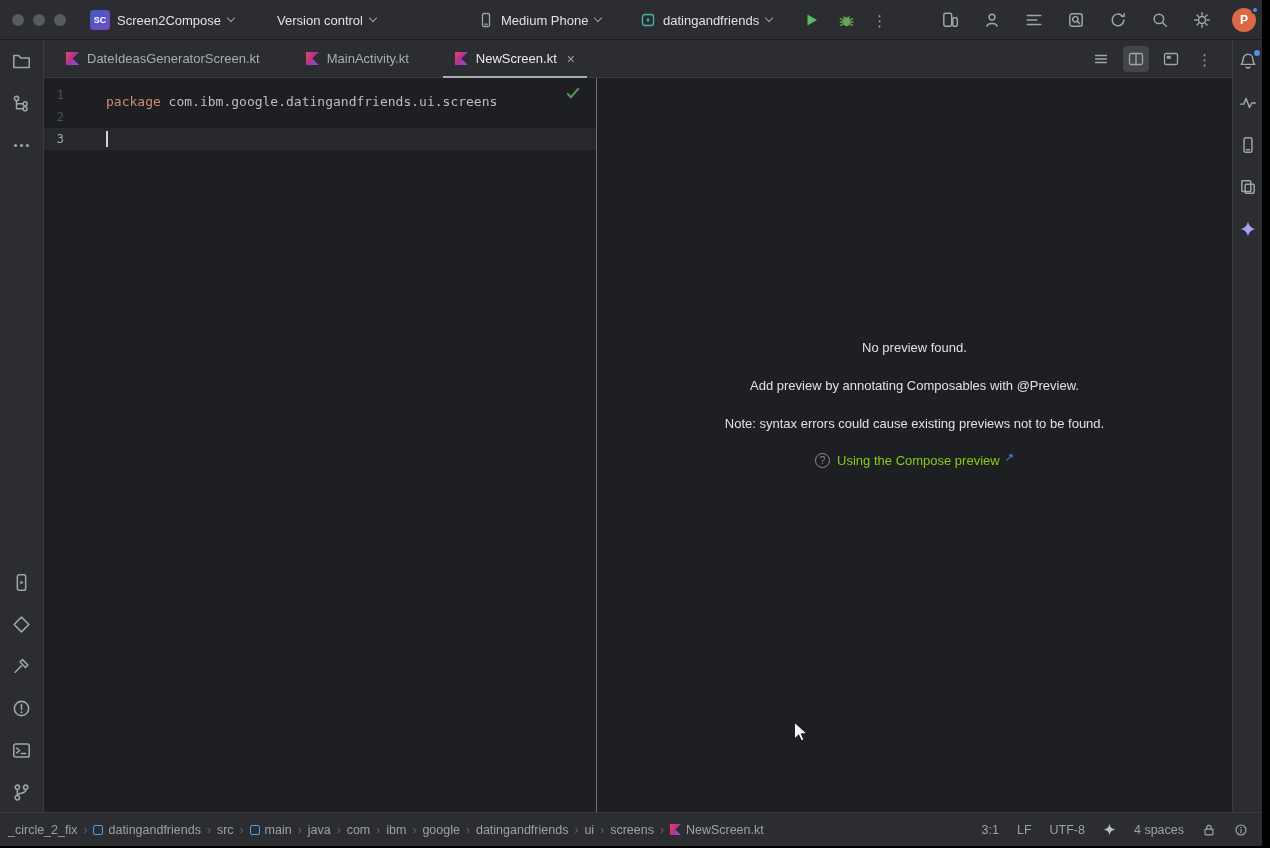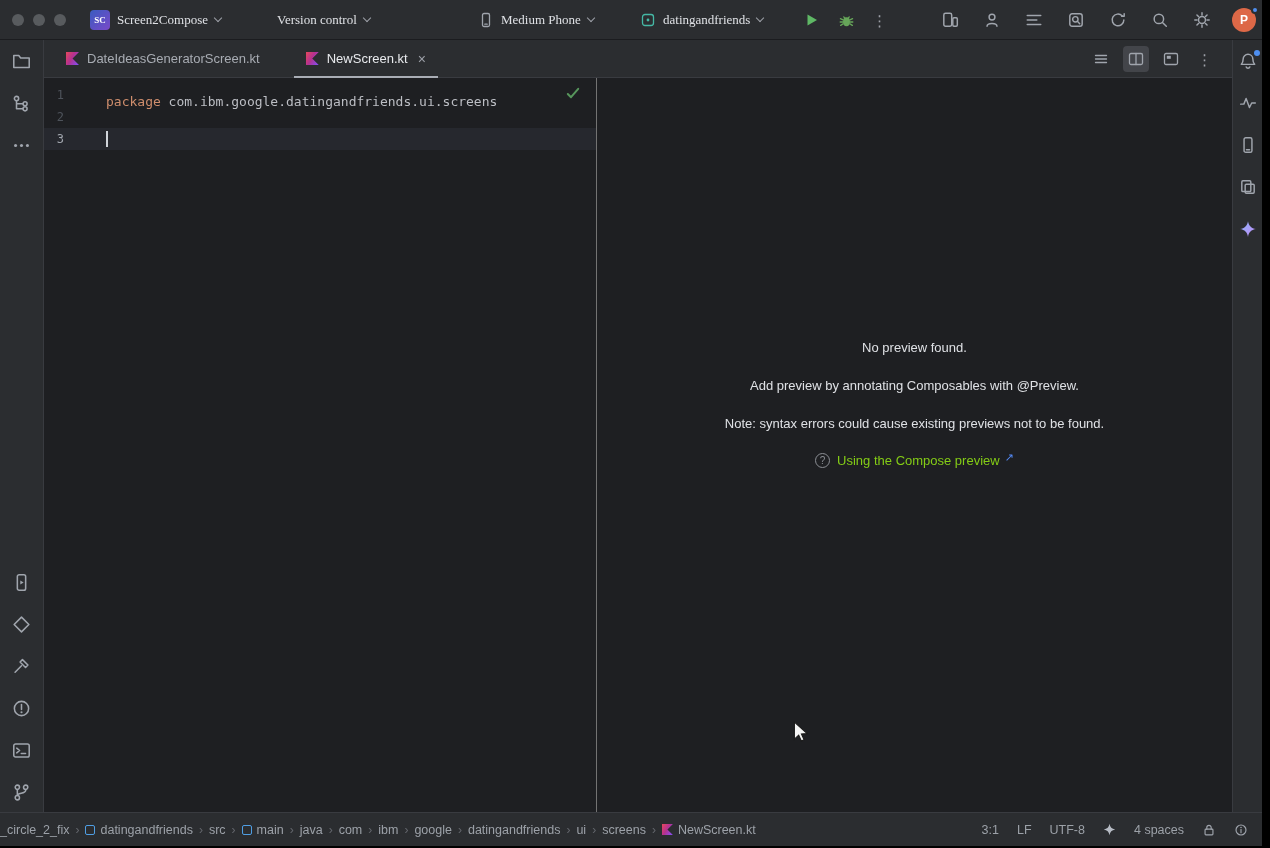--- a/index.html
+++ b/index.html
@@ -6,21 +6,21 @@
   html,body { width:1270px; height:848px; background:#000; overflow:hidden;
               font-family:"Liberation Sans", sans-serif; }
   .window { position:absolute; top:0; left:0; width:1262px; height:846px; background:#1e1f22; }
 
   
   .titlebar { position:absolute; top:0; left:0; width:1262px; height:40px;
               background:#2b2d30; border-bottom:1px solid #1b1c1f; }
   .traffic { position:absolute; left:12px; top:14px; display:flex; gap:9px; }
   .tl { width:12px; height:12px; border-radius:50%; background:#585b5e; }
   .tb-group { position:absolute; top:0; height:40px; display:flex; align-items:center; gap:7px;
-              color:#dfe1e5; font-size:13px; cursor:default;font-family:Liberation Serif, serif; }
+              color:#dfe1e5; font-size:13px; cursor:default; }
   .sc-badge { width:20px; height:20px; border-radius:4px;
               background:linear-gradient(135deg,#3a5bc0,#7a49c9);
               color:#fff; font-size:9px; font-weight:bold; display:flex; align-items:center; justify-content:center; }
   .chev { width:6px; height:6px; border-right:1.4px solid #9da0a8; border-bottom:1.4px solid #9da0a8;
           transform:rotate(45deg); margin-top:-4px; }
   .icbtn { width:24px; height:24px; display:flex; align-items:center; justify-content:center; }
   .tb-actions { position:absolute; left:800px; top:0; height:40px; display:flex; align-items:center; gap:10px; }
   .kebab { color:#9da0a8; font-size:15px; line-height:1; padding:0 4px; }
   .tb-right { position:absolute; right:6px; top:0; height:40px; display:flex; align-items:center; gap:18px; }
   .avatar { position:relative; width:24px; height:24px; border-radius:50%; background:#dd6847;
@@ -74,21 +74,21 @@
             justify-content:center; gap:7px; font-size:13px; color:#dfe1e5; }
   .pv-link { color:#84cc16; }
   .help-circ { width:15px; height:15px; border:1.2px solid #8b8e94; border-radius:50%; color:#8b8e94;
                font-size:10px; display:flex; align-items:center; justify-content:center; }
   .ext-arrow { color:#548af7; font-size:11px; margin-left:-2px; transform:translateY(-3px); }
 
   
   .statusbar { position:absolute; left:0; top:812px; width:1262px; height:34px; background:#2b2d30;
                border-top:1px solid #393b40; display:flex; align-items:center; justify-content:space-between;
                font-size:12.5px; color:#9ca1a8; }
-  .crumbs { display:flex; align-items:center; white-space:nowrap; }
+  .crumbs { display:flex; align-items:center; padding-left:8px; white-space:nowrap; }
   .crumb { display:flex; align-items:center; gap:5px; }
   .sep { color:#63666c; margin:0 6px; font-size:12px; }
   .mod-icon { width:10px; height:10px; border:1.4px solid #4f9ee3; border-radius:2px; flex:none; }
   .kicon-sm { width:11px; height:11px;
               background:linear-gradient(120deg,#e5495c 0%,#b5318f 45%,#7f52ff 100%);
               clip-path:polygon(0 0,100% 0,50% 50%,100% 100%,0 100%); flex:none; }
   .sb-right { display:flex; align-items:center; gap:18px; padding-right:14px; }
   .sb-item { display:flex; align-items:center; }
 
   svg.ic { display:block; stroke:#a0a5ad; fill:none; stroke-width:1.3; stroke-linecap:round; stroke-linejoin:round; }
@@ -269,20 +269,24 @@
         </svg>
       </span>
     </div>
   </nav>
 
   <div class="tabbar">
     <div class="tab">
       <span class="kicon"></span>
       <span>DateIdeasGeneratorScreen.kt</span>
     </div>
+    <div class="tab">
+      <span class="kicon"></span>
+      <span>MainActivity.kt</span>
+    </div>
     <div class="tab active">
       <span class="kicon"></span>
       <span>NewScreen.kt</span>
       <span class="tab-close">×</span>
     </div>
 
     <div class="tab-actions">
       <span class="mode-btn">
         <svg class="ic" width="16" height="16" viewBox="0 0 16 16">
           <line x1="2.5" y1="4.5" x2="13.5" y2="4.5"></line>

